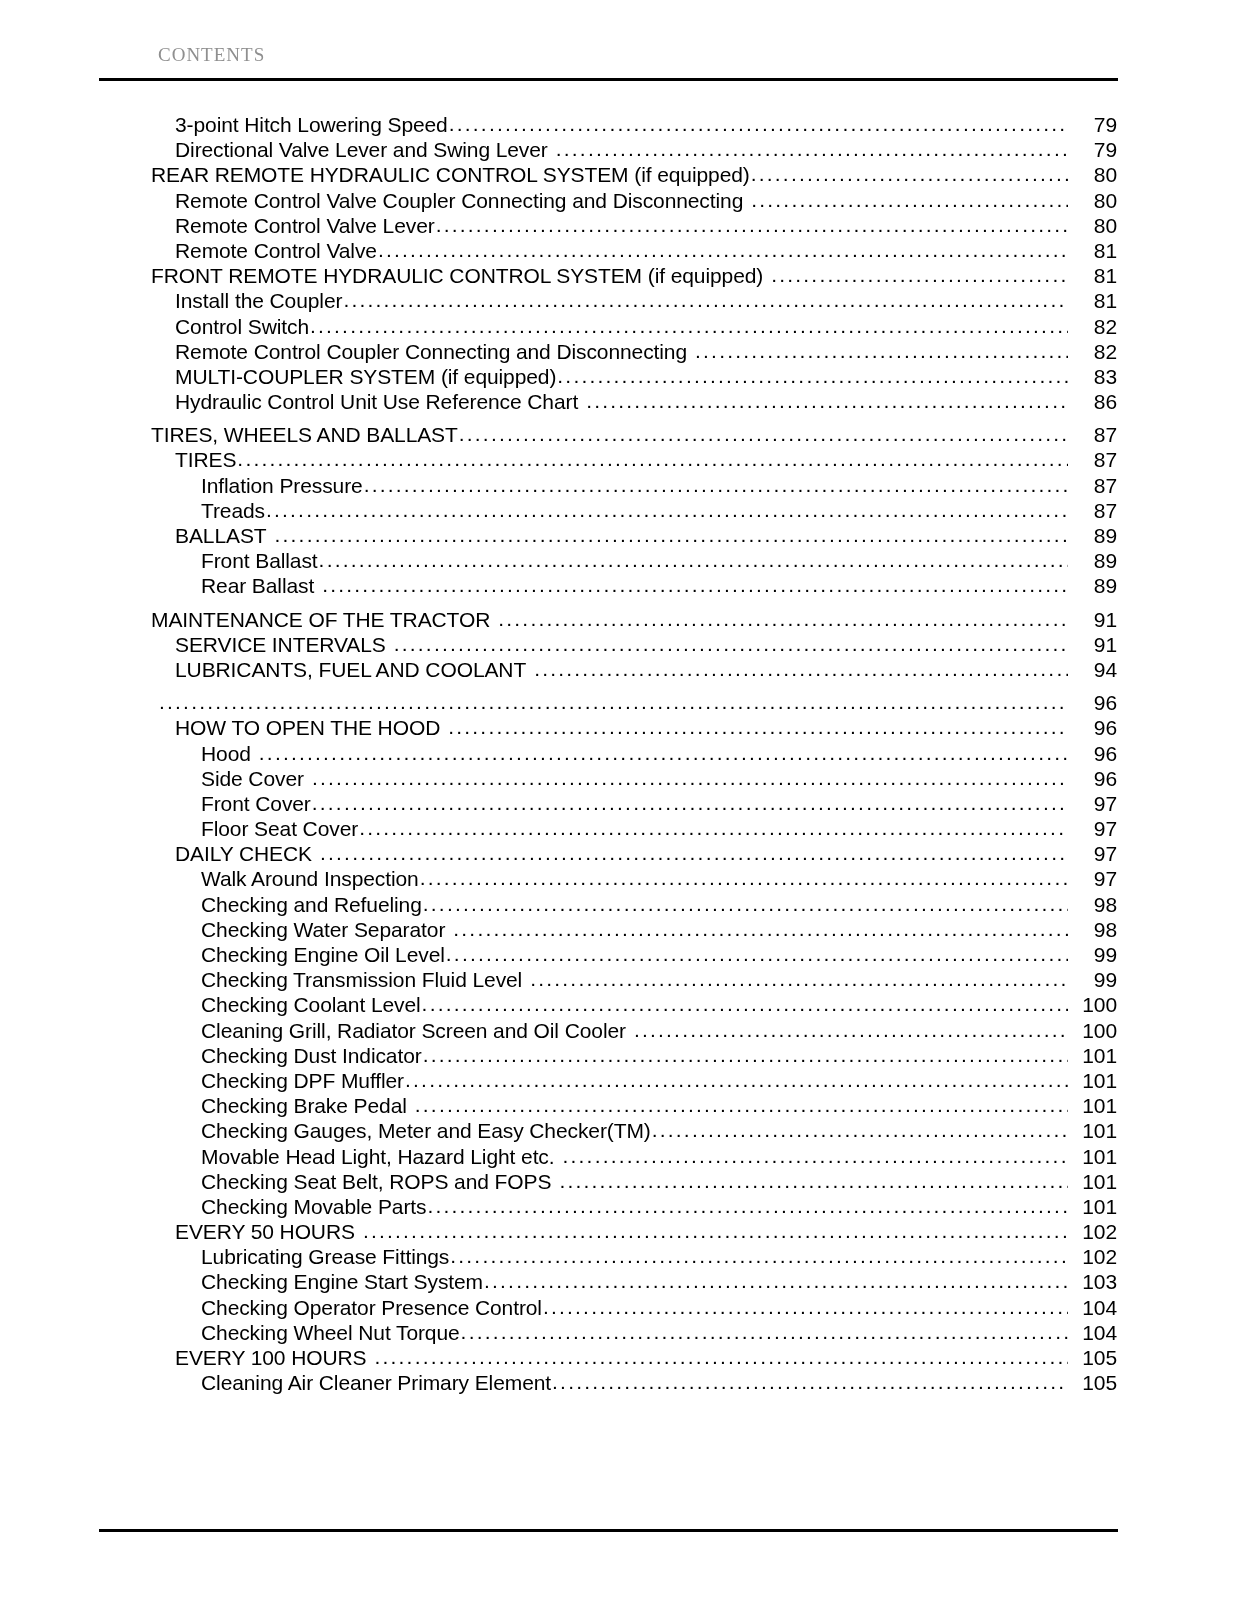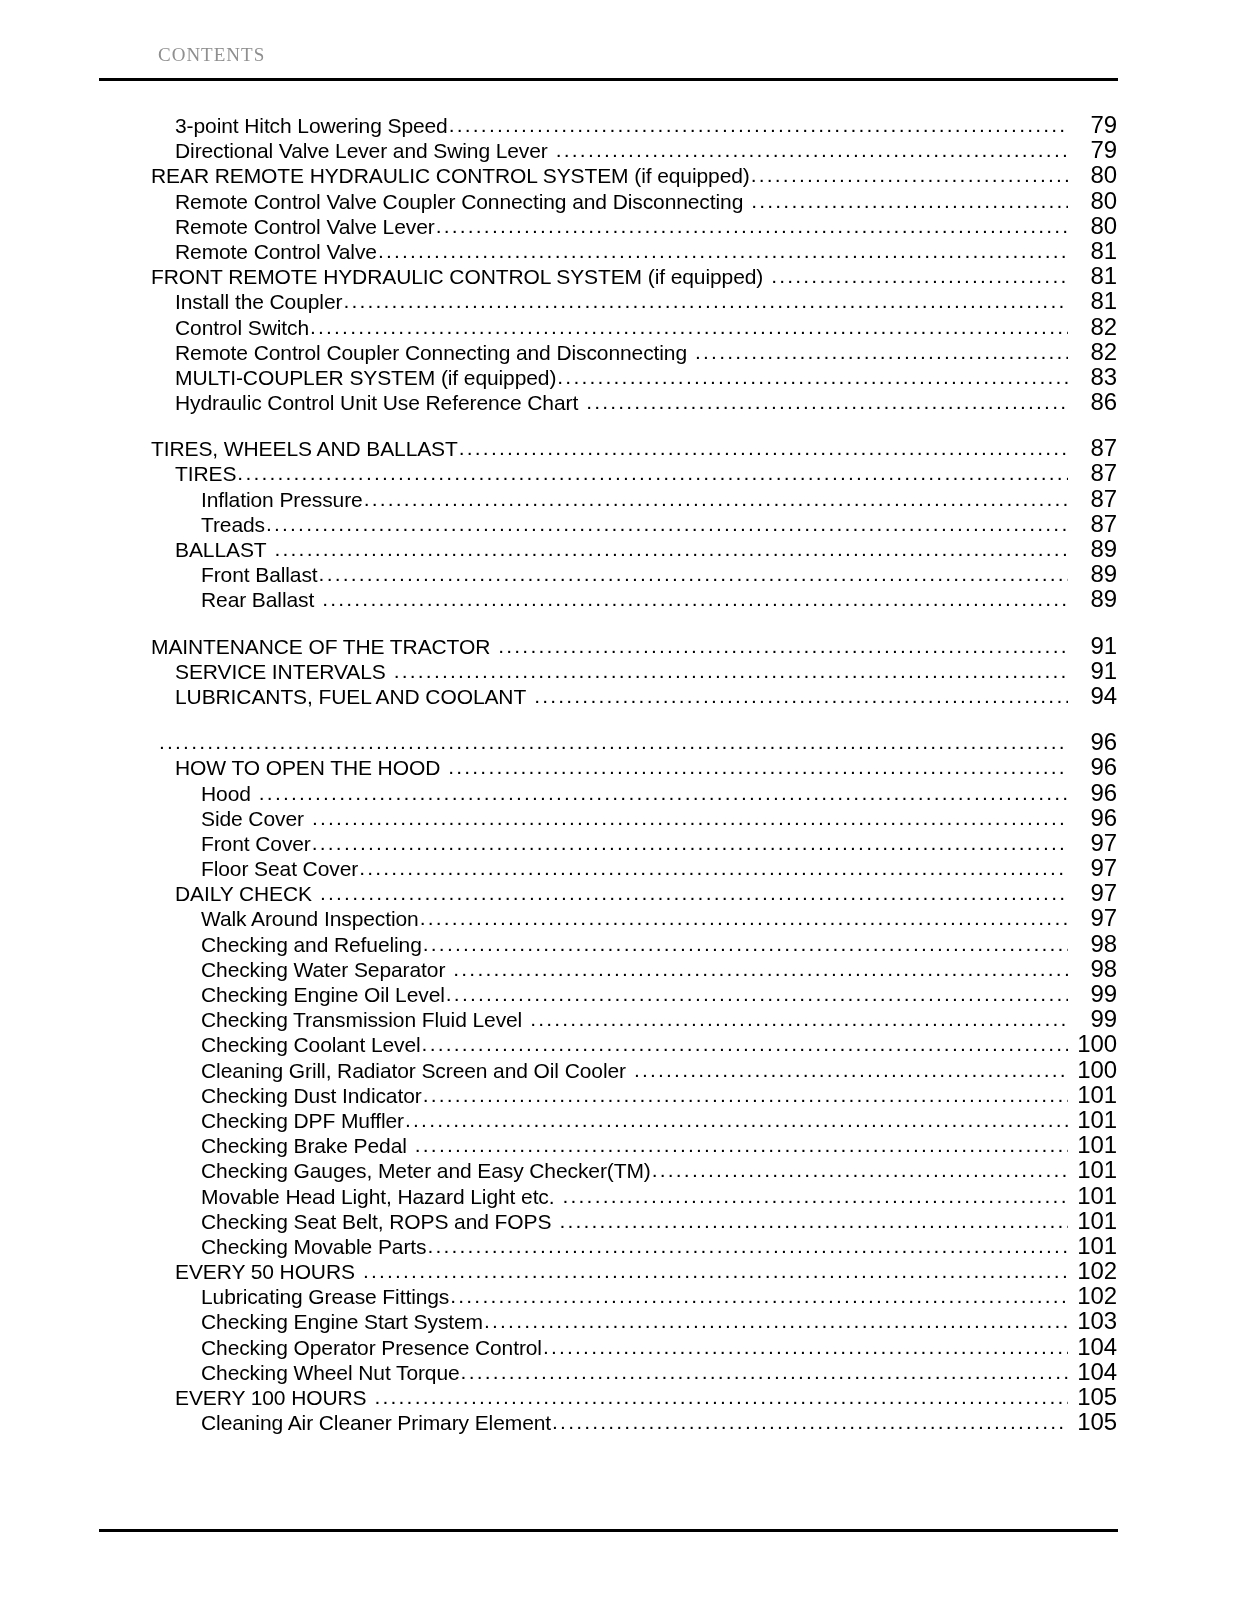--- a/index.html
+++ b/index.html
@@ -51,21 +51,21 @@
   }
 
   .toc-row {
     display: flex;
     align-items: baseline;
     height: 25.2px;
     white-space: nowrap;
     overflow: hidden;
   }
   .toc-row.spacer-before {
-    margin-top: 21px;
+    margin-top: 8px;
   }
 
   .toc-title {
     flex: 0 0 auto;
     font-size: 21px;
     line-height: 25px;
     color: #000;
     letter-spacing: -0.1px;
   }
   .toc-leader {
@@ -74,21 +74,21 @@
     font-size: 21px;
     line-height: 25px;
     letter-spacing: 2.2px;
     color: #000;
     margin-left: 1px;
     position: relative;
     top: -1px;
   }
   .toc-page {
     flex: 0 0 auto;
-    font-size: 24px;
+    font-size: 21px;
     line-height: 25px;
     text-align: right;
     min-width: 46px;
     letter-spacing: -0.1px;
     padding-left: 3px;
   }
 
   
   .lvl0 { padding-left: 54px; }
   .lvl1 { padding-left: 78px; }

